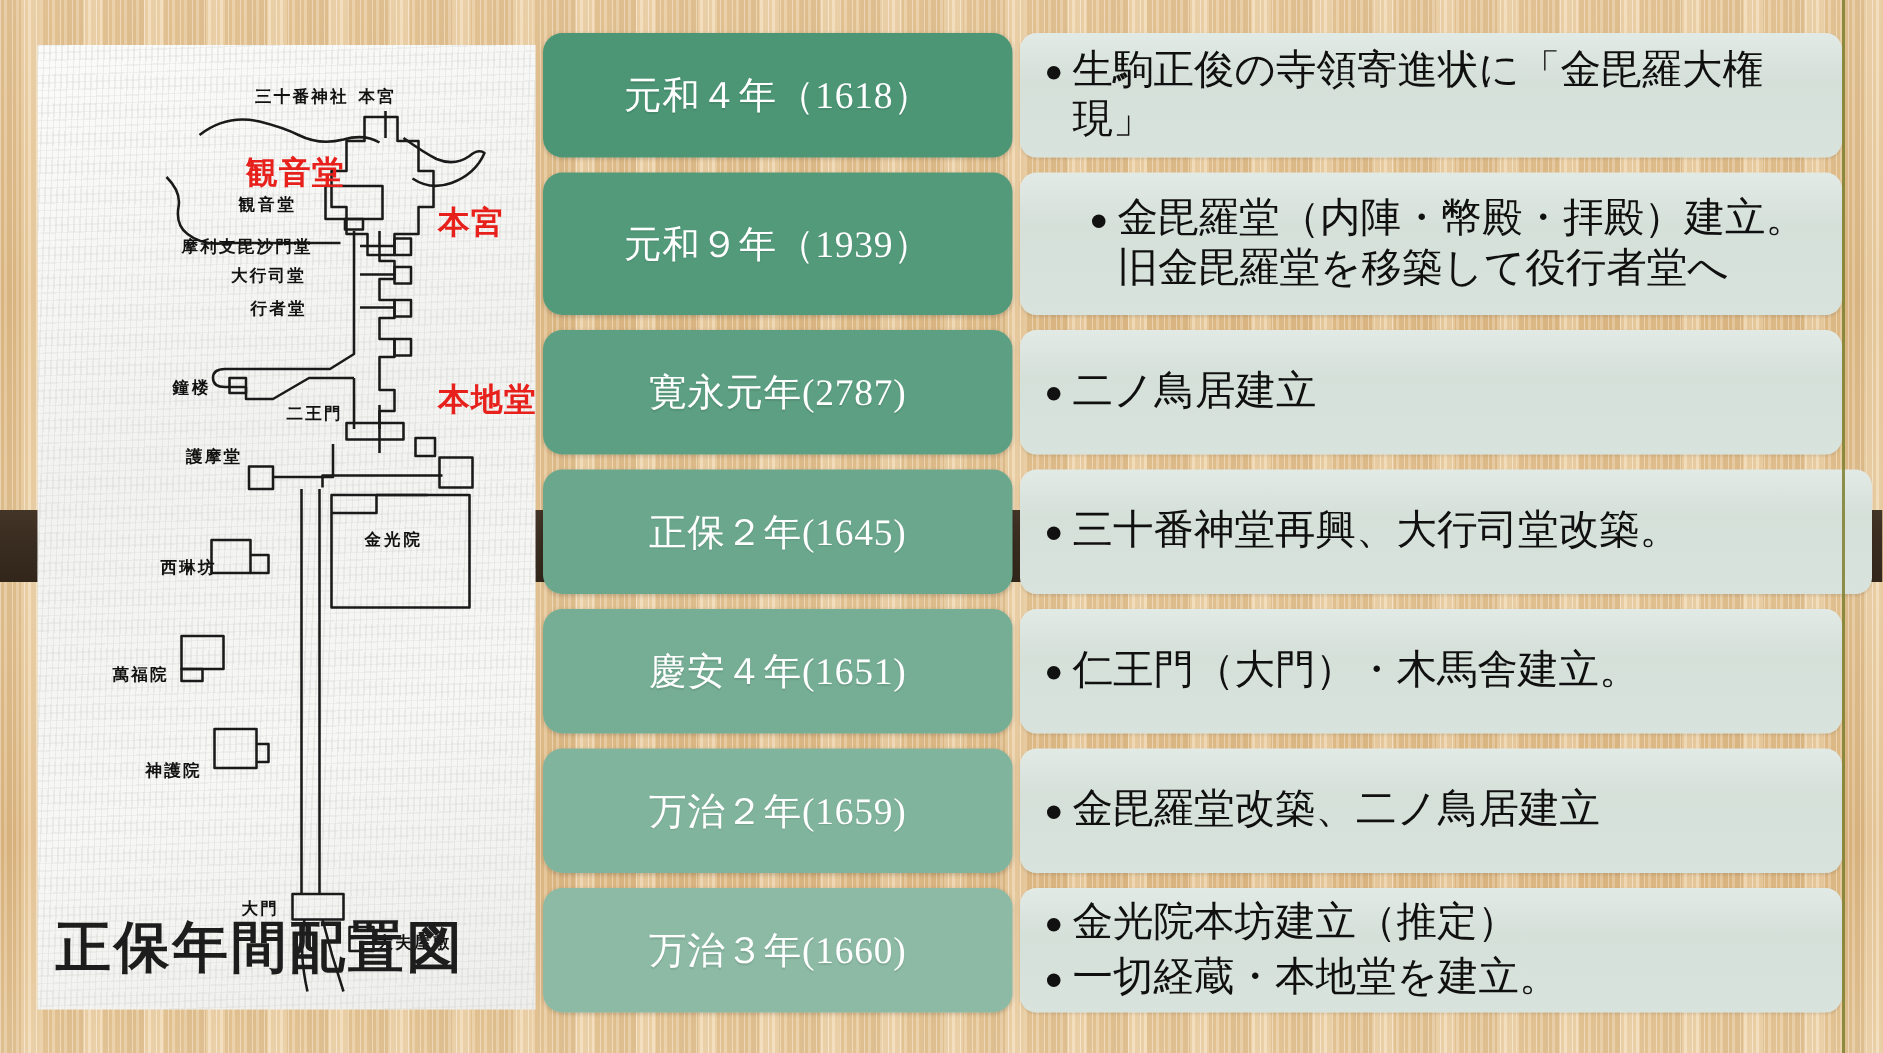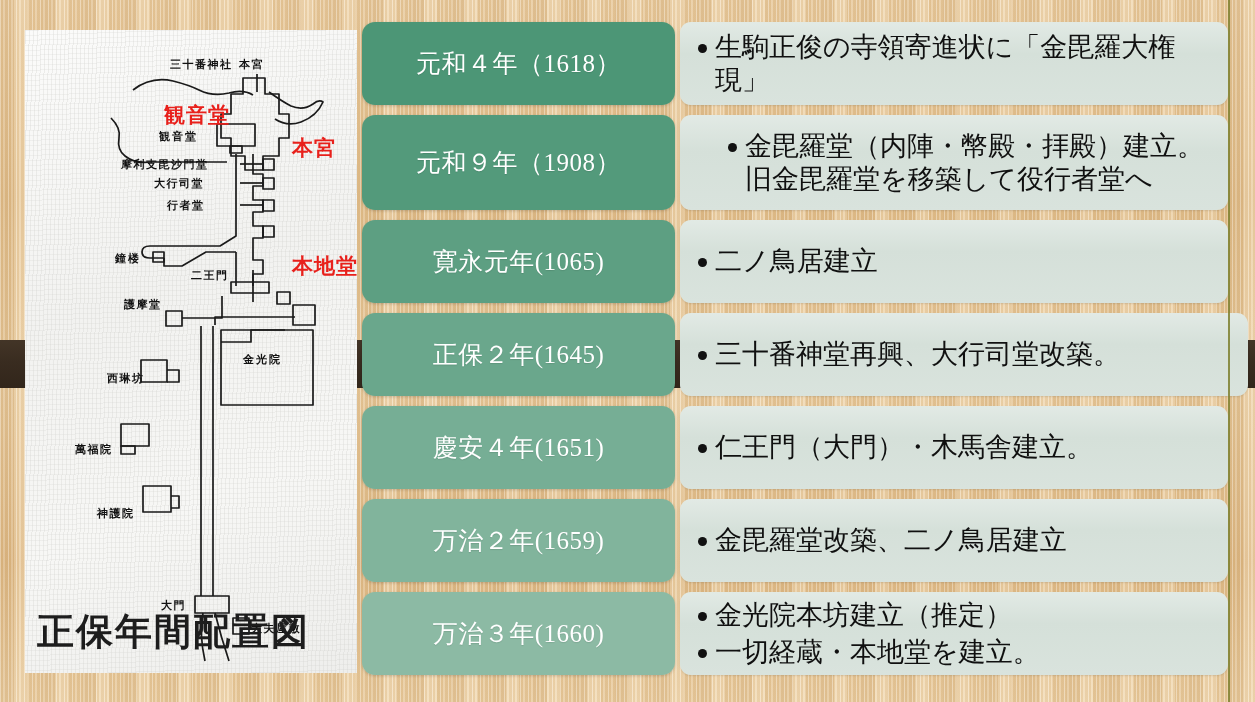--- a/index.html
+++ b/index.html
@@ -206,32 +206,32 @@
         </div>
       </div>
       <div class="row" style="top: 115px; height: 95px; width: 866px;">
         <div class="content-box" style="width: 548px; padding-left: 48px;">
           <div class="bullet">
             <span class="dot"></span>
             <span class="btext">金毘羅堂（内陣・幣殿・拝殿）建立。旧金毘羅堂を移築して役行者堂へ</span>
           </div>
         </div>
         <div class="year-box" style="background: linear-gradient(rgb(83, 154, 123) 0%, rgb(83, 154, 123) 46%, rgb(83, 154, 123) 100%);">
-          <span class="yr">元和９年（1908）</span>
+          <span class="yr">元和９年（1939）</span>
         </div>
       </div>
       <div class="row" style="top: 220px; height: 83px; width: 866px;">
         <div class="content-box" style="width: 548px;">
           <div class="bullet">
             <span class="dot"></span>
             <span class="btext">二ノ鳥居建立</span>
           </div>
         </div>
         <div class="year-box" style="background: linear-gradient(rgb(93, 159, 130) 0%, rgb(93, 159, 130) 46%, rgb(93, 159, 130) 100%);">
-          <span class="yr">寛永元年(1065)</span>
+          <span class="yr">寛永元年(2787)</span>
         </div>
       </div>
       <div class="row" style="top: 313px; height: 83px; width: 886px;">
         <div class="content-box" style="width: 568px;">
           <div class="bullet">
             <span class="dot"></span>
             <span class="btext">三十番神堂再興、大行司堂改築。</span>
           </div>
         </div>
         <div class="year-box" style="background: linear-gradient(rgb(106, 167, 140) 0%, rgb(106, 167, 140) 46%, rgb(106, 167, 140) 100%);">

